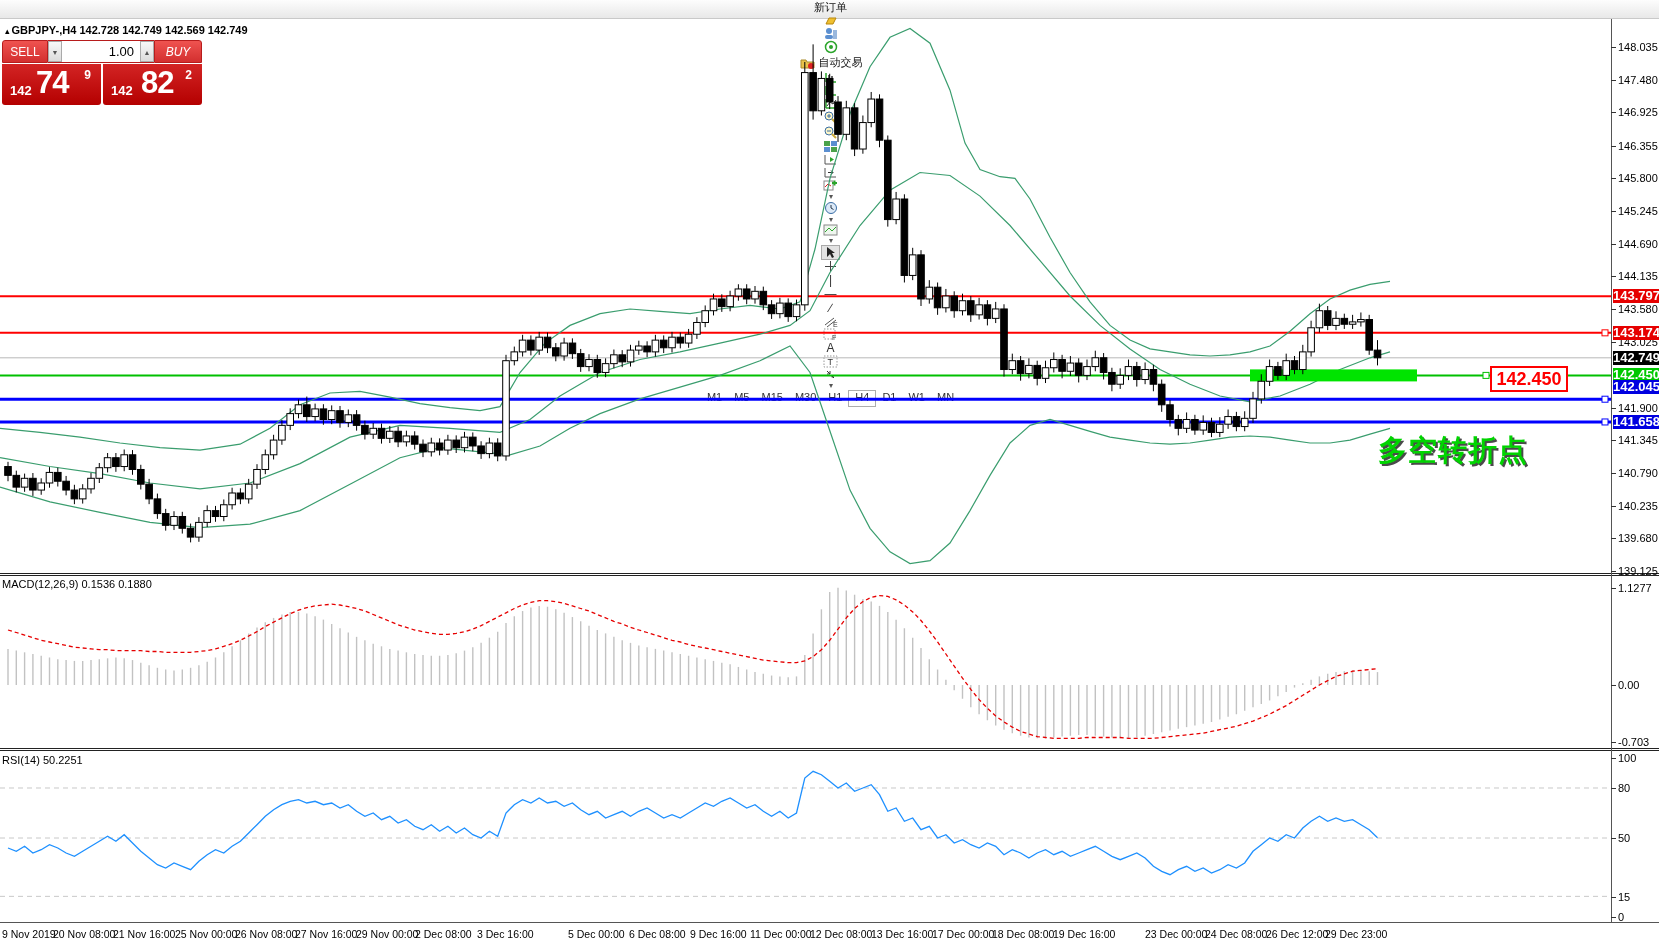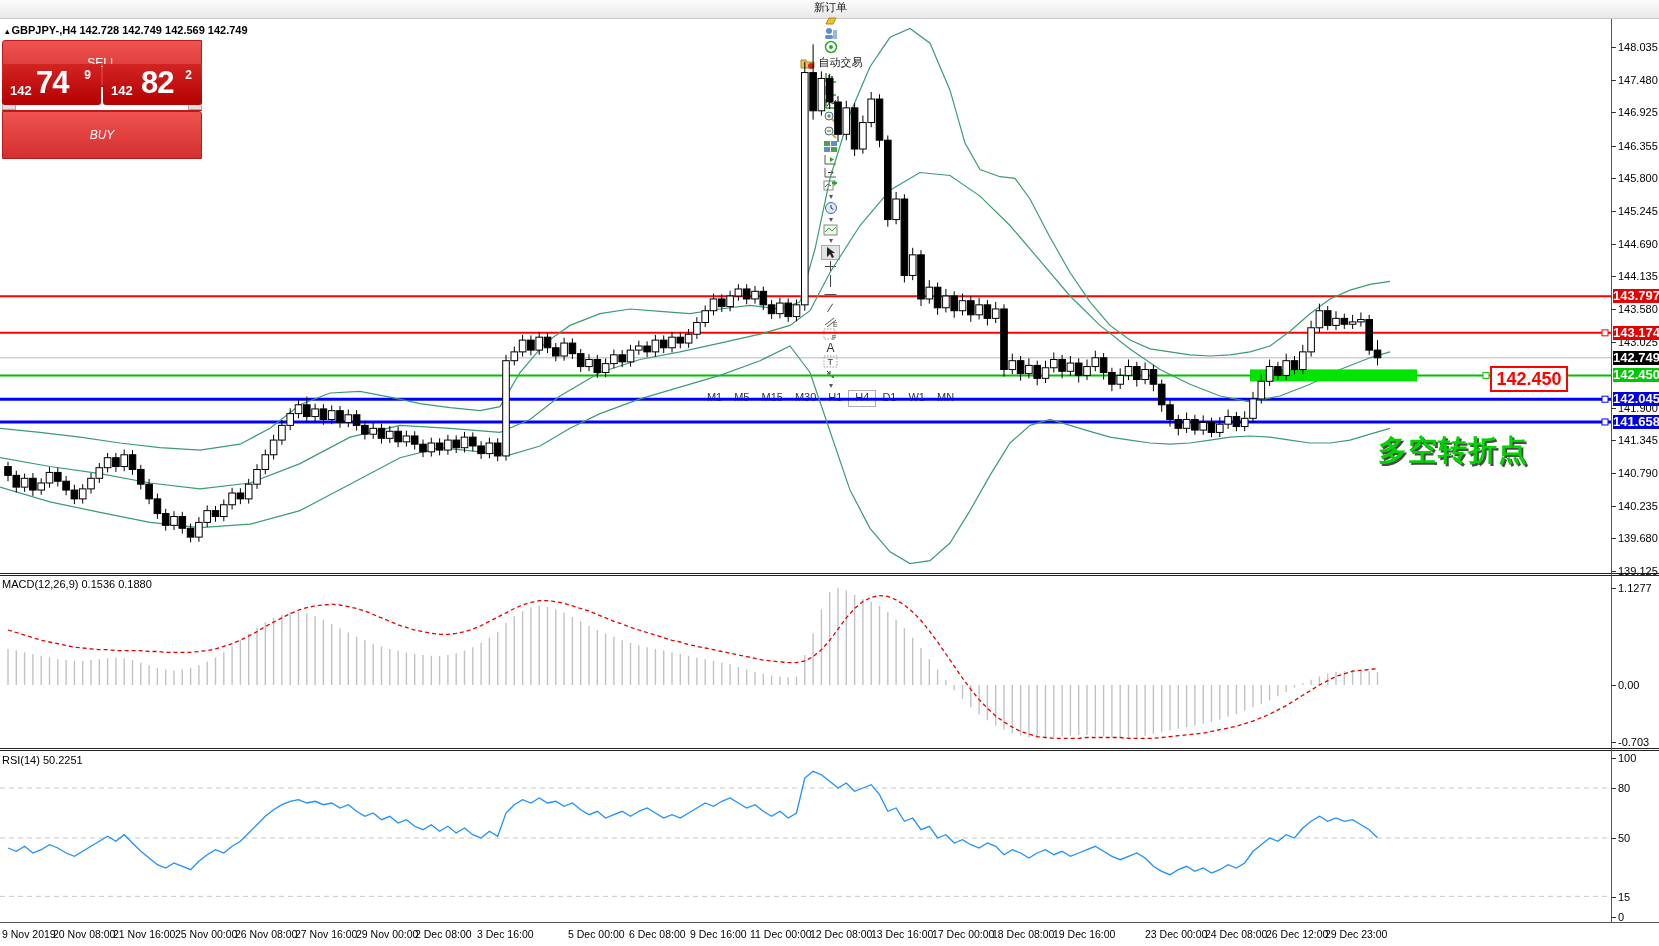--- a/index.html
+++ b/index.html
@@ -21,21 +21,21 @@
   .hax-line{position:absolute;left:0;top:922px;width:1659px;height:1px;background:#555;}
   .tick-label{position:absolute;left:1618px;width:44px;font-size:11px;color:#000;}
   .tick-mark{position:absolute;left:1611px;width:5px;height:1px;background:#333;}
   .price-box{position:absolute;left:1613px;width:46px;height:14px;font-size:13px;font-weight:bold;color:#fff;text-align:center;line-height:14px;}
   .time-label{position:absolute;top:928px;font-size:10.5px;color:#000;white-space:nowrap;}
   .pane-label{position:absolute;font-size:11px;color:#000;}
   .symbol-bar{position:absolute;left:5px;top:24px;font-size:11px;font-weight:bold;color:#000;}
   .symbol-bar .arr{font-size:9px;margin-right:2px;}
   
   .panel{position:absolute;left:2px;top:40px;width:200px;}
-  .row1{display:flex;height:23px;flex-direction:column;}
+  .row1{display:flex;height:23px;}
   .btn-trade{flex:0 0 46px;background:linear-gradient(#ef5350,#d32f2f);color:#fff;border:1px solid #b71c1c;font-size:12px;text-align:center;line-height:21px;box-sizing:border-box;}
   .btn-sell{border-radius:3px 0 0 0;}
   .btn-buy{border-radius:0 3px 0 0;flex:0 0 48px;font-style:italic;}
   .vol{flex:1;display:flex;border-top:1px solid #b71c1c;border-bottom:1px solid #b71c1c;background:#fff;}
   .volbtn{flex:0 0 14px;background:linear-gradient(#f7f7f7,#dcdcdc);border:1px solid #aaa;font-size:7px;color:#555;text-align:center;line-height:21px;box-sizing:border-box;}
   .volinput{flex:1;border:none;outline:none;font-size:13px;text-align:right;padding-right:6px;width:50px;font-family:"Liberation Sans",sans-serif;}
   .row2{display:flex;gap:2px;height:41px;margin-top:1px;}
   .pricecell{flex:1;background:linear-gradient(#d32424,#b40000);color:#fff;position:relative;border-radius:0 0 3px 3px;}
   .psmall{position:absolute;left:8px;bottom:7px;font-size:13px;font-weight:bold;}
   .pbig{position:absolute;left:34px;top:1px;font-size:31px;font-weight:bold;letter-spacing:-1px;}
@@ -822,21 +822,21 @@
     <div class="tick-mark" style="top: 838px;"></div>
     <div class="tick-label" style="top: 832px;">50</div>
     <div class="tick-mark" style="top: 897px;"></div>
     <div class="tick-label" style="top: 891px;">15</div>
     <div class="tick-mark" style="top: 917px;"></div>
     <div class="tick-label" style="top: 911px;">0</div>
     <div class="price-box" style="top: 289px; background: rgb(230, 0, 0); color: rgb(255, 255, 255);">143.797</div>
     <div class="price-box" style="top: 326px; background: rgb(230, 0, 0); color: rgb(255, 255, 255);">143.174</div>
     <div class="price-box" style="top: 351px; background: rgb(0, 0, 0); color: rgb(255, 255, 255);">142.749</div>
     <div class="price-box" style="top: 368px; background: rgb(0, 200, 0); color: rgb(255, 255, 255);">142.450</div>
-    <div class="price-box" style="top: 392px; background: rgb(0, 0, 224); color: rgb(255, 255, 255);">142.045</div>
+    <div class="price-box" style="top: 380px; background: rgb(0, 0, 224); color: rgb(255, 255, 255);">142.045</div>
     <div class="price-box" style="top: 415px; background: rgb(0, 0, 224); color: rgb(255, 255, 255);">141.658</div>
   </div>
 <div id="time-labels">
     <div class="time-label" style="left: 2px;">9 Nov 2019</div>
     <div class="time-label" style="left: 53px;">20 Nov 08:00</div>
     <div class="time-label" style="left: 113px;">21 Nov 16:00</div>
     <div class="time-label" style="left: 175px;">25 Nov 00:00</div>
     <div class="time-label" style="left: 235px;">26 Nov 08:00</div>
     <div class="time-label" style="left: 295px;">27 Nov 16:00</div>
     <div class="time-label" style="left: 356px;">29 Nov 00:00</div>

